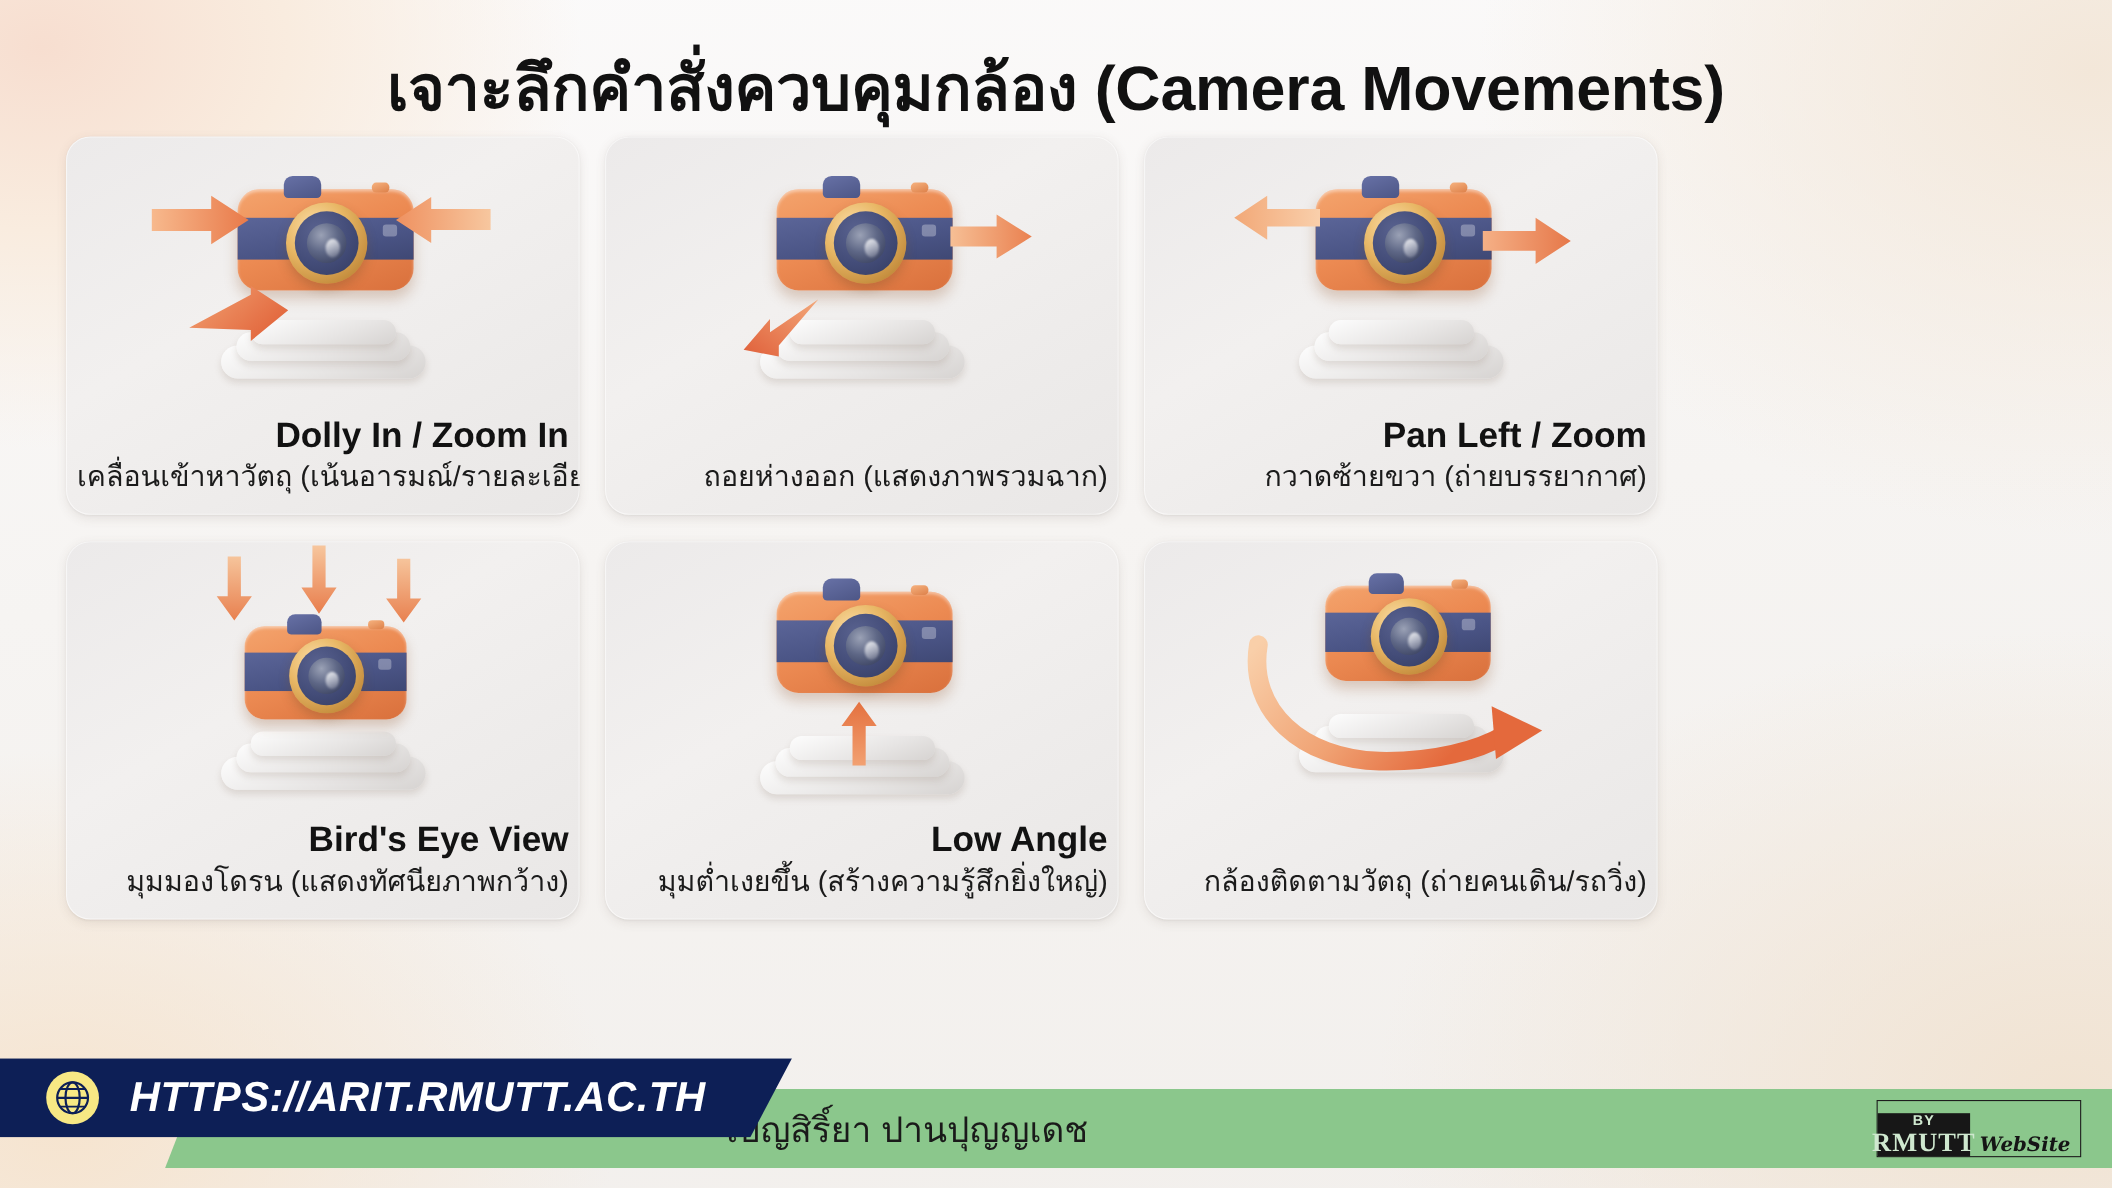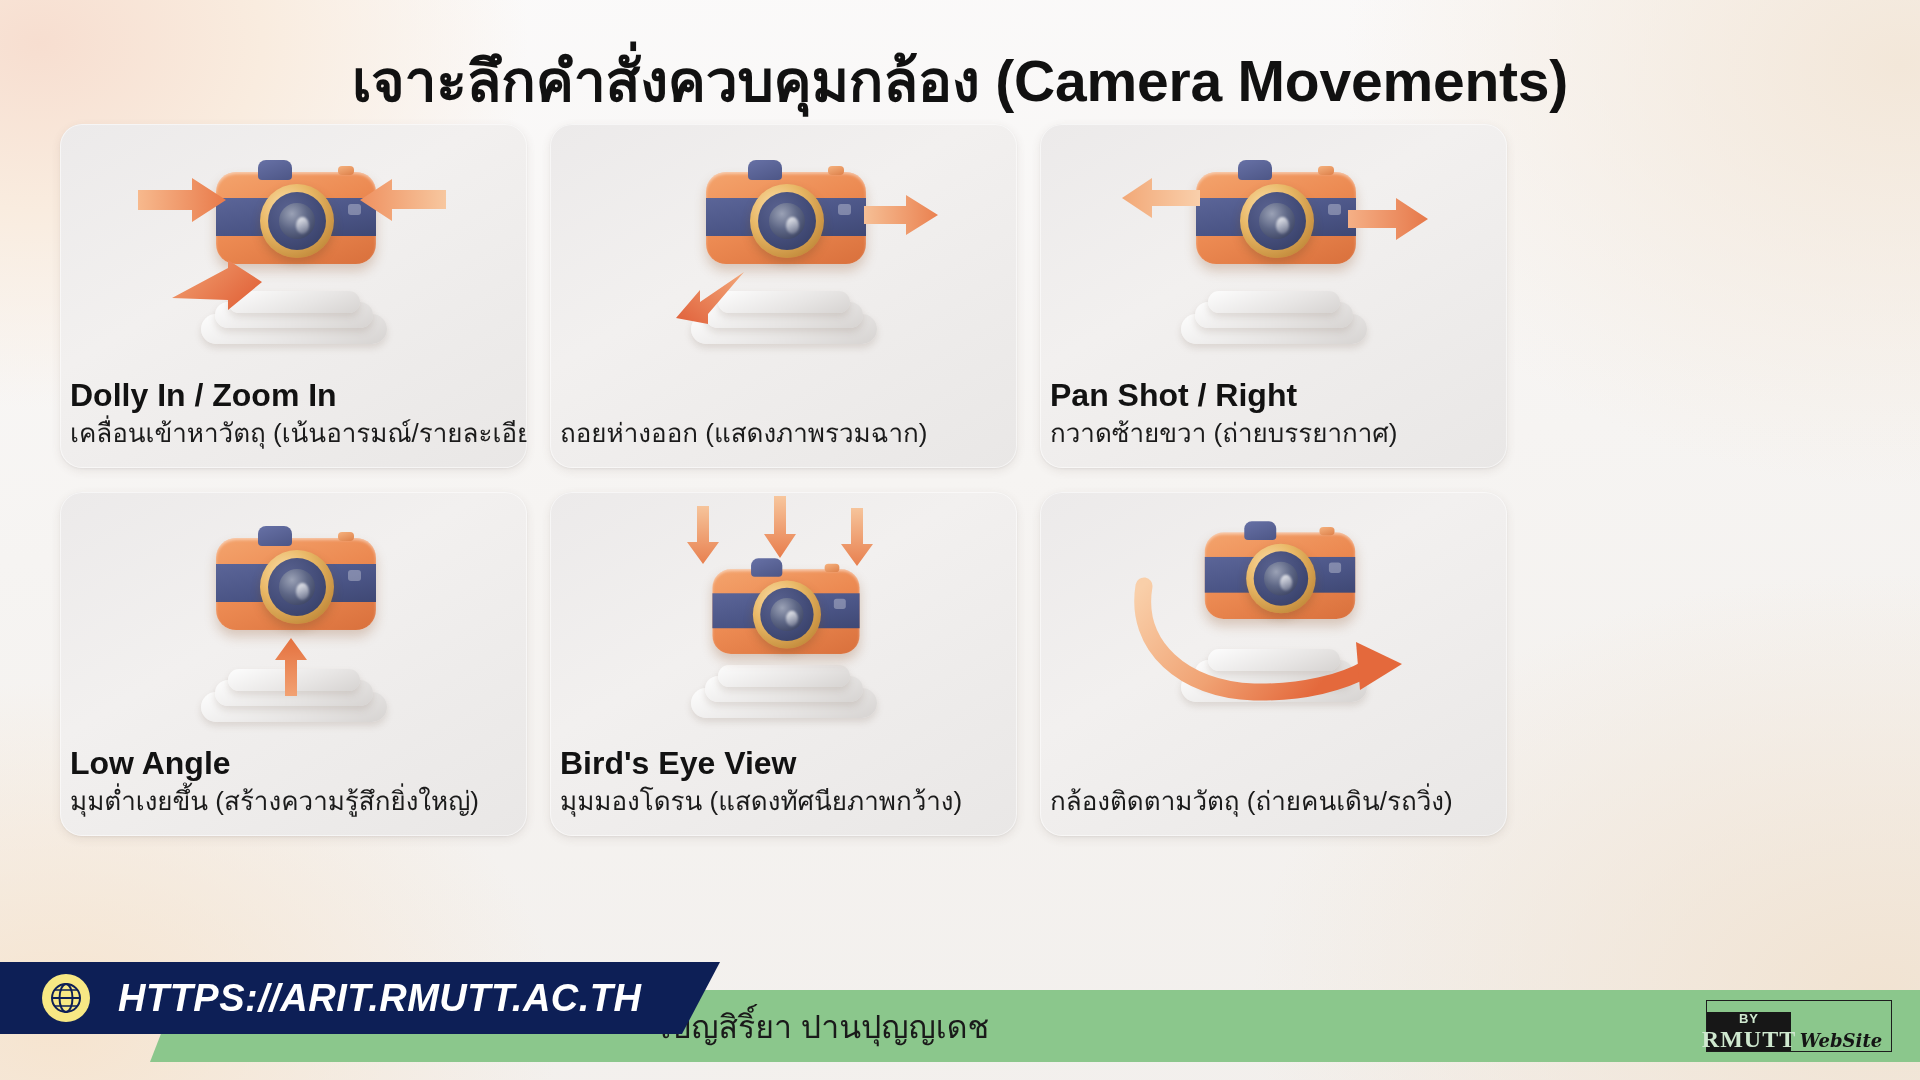--- a/index.html
+++ b/index.html
@@ -58,21 +58,21 @@
     content:""; position:absolute; inset:0;
     border-radius:22px;
     box-shadow:inset 0 0 0 1px rgba(255,255,255,0.55);
     pointer-events:none;
   }
   .card-art {
     position:absolute; left:0; right:0; top:0; height:232px;
   }
   .card-text {
     position:absolute; left:10px; right:10px; bottom:18px;
-    text-align:left;
+    text-align:right;
   }
   .card-title {
     font-size:32px; font-weight:700; color:#121212;
     line-height:1.18; white-space:nowrap;
   }
   .card-sub {
     margin-top:4px;
     font-size:26px; font-weight:400; color:#1b1b1b;
     line-height:1.22; white-space:nowrap;
   }
@@ -367,22 +367,85 @@
                 <stop offset="0" stop-color="#f5b086"></stop>
                     <stop offset="1" stop-color="#e6784a"></stop>
                   </linearGradient>
                 </defs>
               <path d="M2,16 H50 V4 L82,25 L50,46 V34 H2 Z" fill="url(#g7)"></path>
             </svg>
           </div>
         </div>
       </div>
       <div class="card-text">
-        <div class="card-title">Pan Shot / Right</div>
+        <div class="card-title">Pan Left / Zoom</div>
         <div class="card-sub">กวาดซ้ายขวา (ถ่ายบรรยากาศ)</div>
+      </div>
+    </div>
+
+    <div class="card">
+      <div class="card-art">
+        <div class="scene" style="width:300px;height:200px;">
+          <div class="plinth" style="bottom:-10px;">
+            <div class="slab s1"></div>
+              <div class="slab s2"></div>
+              <div class="slab s3"></div>
+          </div>
+          <div class="cam" style="position:absolute;left:72px;top:44px;transform:scale(0.92);transform-origin:center;">
+            <div class="body"></div>
+              <div class="band"></div>
+              <div class="hump"></div>
+            <div class="shutter"></div>
+              <div class="vf"></div>
+            <div class="lens-outer">
+                <div class="lens-mid">
+                  <div class="lens-in">
+                    <div class="glint"></div>
+                  </div>
+                </div>
+              </div>
+          </div>
+          <div class="arrow" style="left:52px;top:-4px;">
+            <svg width="34" height="62" viewBox="0 0 34 62">
+              <defs>
+                  <linearGradient id="g8" x1="0" y1="0" x2="0" y2="1">
+                <stop offset="0" stop-color="#f6c49b"></stop>
+                    <stop offset="1" stop-color="#e8804f"></stop>
+                  </linearGradient>
+                </defs>
+              <path d="M11,2 H23 V38 H33 L17,60 L1,38 H11 Z" fill="url(#g8)"></path>
+            </svg>
+          </div>
+          <div class="arrow" style="left:128px;top:-14px;">
+            <svg width="36" height="66" viewBox="0 0 36 66">
+              <defs>
+                  <linearGradient id="g9" x1="0" y1="0" x2="0" y2="1">
+                <stop offset="0" stop-color="#f7c69d"></stop>
+                    <stop offset="1" stop-color="#e87d4c"></stop>
+                  </linearGradient>
+                </defs>
+              <path d="M12,2 H24 V40 H34 L18,64 L2,40 H12 Z" fill="url(#g9)"></path>
+            </svg>
+          </div>
+          <div class="arrow" style="left:206px;top:-2px;">
+            <svg width="34" height="62" viewBox="0 0 34 62">
+              <defs>
+                  <linearGradient id="g10" x1="0" y1="0" x2="0" y2="1">
+                <stop offset="0" stop-color="#f6c49b"></stop>
+                    <stop offset="1" stop-color="#e8804f"></stop>
+                  </linearGradient>
+                </defs>
+              <path d="M11,2 H23 V38 H33 L17,60 L1,38 H11 Z" fill="url(#g10)"></path>
+            </svg>
+          </div>
+        </div>
+      </div>
+      <div class="card-text">
+        <div class="card-title">Bird's Eye View</div>
+        <div class="card-sub">มุมมองโดรน (แสดงทัศนียภาพกว้าง)</div>
       </div>
     </div>
 
     <div class="card">
       <div class="card-art">
         <div class="scene" style="width:300px;height:200px;">
           <div class="plinth" style="bottom:-14px;">
             <div class="slab s1"></div>
               <div class="slab s2"></div>
               <div class="slab s3"></div>
@@ -416,83 +479,20 @@
       </div>
       <div class="card-text">
         <div class="card-title">Low Angle</div>
         <div class="card-sub">มุมต่ำเงยขึ้น (สร้างความรู้สึกยิ่งใหญ่)</div>
       </div>
     </div>
 
     <div class="card">
       <div class="card-art">
         <div class="scene" style="width:300px;height:200px;">
-          <div class="plinth" style="bottom:-10px;">
-            <div class="slab s1"></div>
-              <div class="slab s2"></div>
-              <div class="slab s3"></div>
-          </div>
-          <div class="cam" style="position:absolute;left:72px;top:44px;transform:scale(0.92);transform-origin:center;">
-            <div class="body"></div>
-              <div class="band"></div>
-              <div class="hump"></div>
-            <div class="shutter"></div>
-              <div class="vf"></div>
-            <div class="lens-outer">
-                <div class="lens-mid">
-                  <div class="lens-in">
-                    <div class="glint"></div>
-                  </div>
-                </div>
-              </div>
-          </div>
-          <div class="arrow" style="left:52px;top:-4px;">
-            <svg width="34" height="62" viewBox="0 0 34 62">
-              <defs>
-                  <linearGradient id="g8" x1="0" y1="0" x2="0" y2="1">
-                <stop offset="0" stop-color="#f6c49b"></stop>
-                    <stop offset="1" stop-color="#e8804f"></stop>
-                  </linearGradient>
-                </defs>
-              <path d="M11,2 H23 V38 H33 L17,60 L1,38 H11 Z" fill="url(#g8)"></path>
-            </svg>
-          </div>
-          <div class="arrow" style="left:128px;top:-14px;">
-            <svg width="36" height="66" viewBox="0 0 36 66">
-              <defs>
-                  <linearGradient id="g9" x1="0" y1="0" x2="0" y2="1">
-                <stop offset="0" stop-color="#f7c69d"></stop>
-                    <stop offset="1" stop-color="#e87d4c"></stop>
-                  </linearGradient>
-                </defs>
-              <path d="M12,2 H24 V40 H34 L18,64 L2,40 H12 Z" fill="url(#g9)"></path>
-            </svg>
-          </div>
-          <div class="arrow" style="left:206px;top:-2px;">
-            <svg width="34" height="62" viewBox="0 0 34 62">
-              <defs>
-                  <linearGradient id="g10" x1="0" y1="0" x2="0" y2="1">
-                <stop offset="0" stop-color="#f6c49b"></stop>
-                    <stop offset="1" stop-color="#e8804f"></stop>
-                  </linearGradient>
-                </defs>
-              <path d="M11,2 H23 V38 H33 L17,60 L1,38 H11 Z" fill="url(#g10)"></path>
-            </svg>
-          </div>
-        </div>
-      </div>
-      <div class="card-text">
-        <div class="card-title">Bird's Eye View</div>
-        <div class="card-sub">มุมมองโดรน (แสดงทัศนียภาพกว้าง)</div>
-      </div>
-    </div>
-
-    <div class="card">
-      <div class="card-art">
-        <div class="scene" style="width:300px;height:200px;">
           <div class="plinth" style="bottom:6px;">
             <div class="slab s1"></div>
               <div class="slab s2"></div>
               <div class="slab s3"></div>
           </div>
           <div class="cam" style="position:absolute;left:76px;top:8px;transform:scale(0.94);transform-origin:center;">
             <div class="body"></div>
               <div class="band"></div>
               <div class="hump"></div>
             <div class="shutter"></div>

